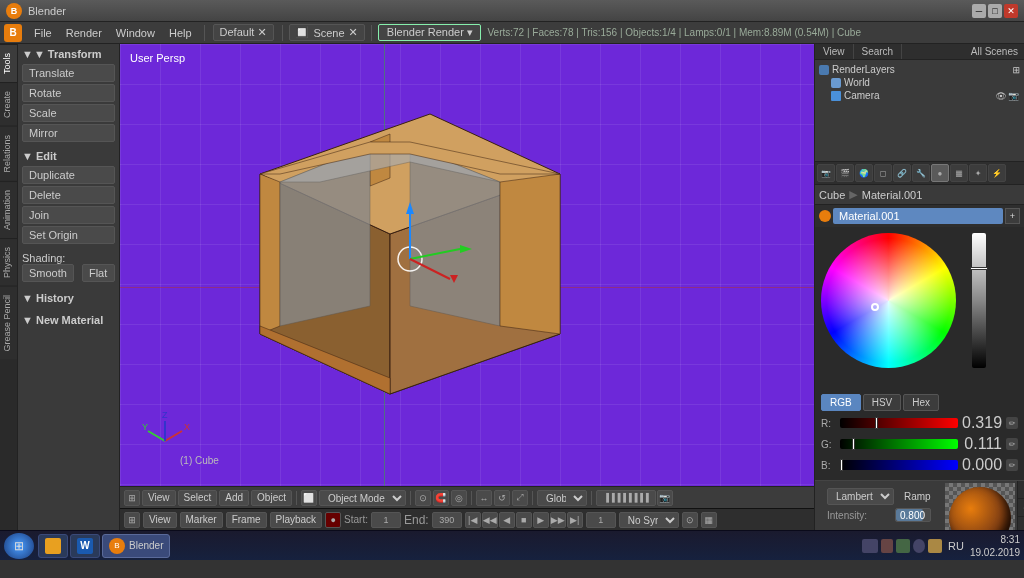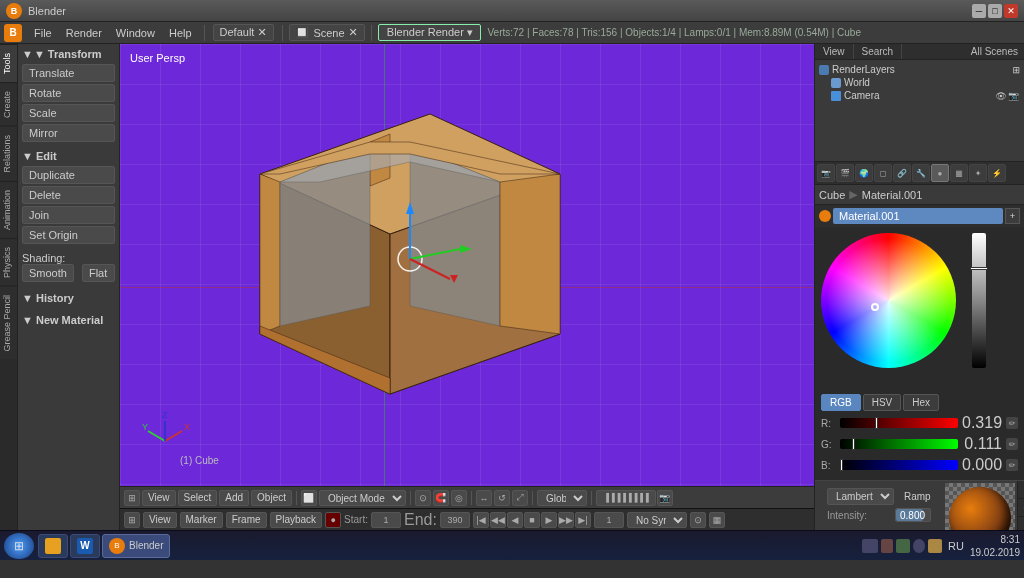--- a/index.html
+++ b/index.html
@@ -579,21 +579,21 @@
 
     <div id="timeline" style="height:22px; background:#2e2e2e; display:flex; align-items:center; padding:0 4px; gap:3px; border-top:1px solid #111;">
       <div class="vt-icon">⊞</div>
       <button class="vt-btn">View</button>
       <button class="vt-btn">Marker</button>
       <button class="vt-btn">Frame</button>
       <button class="vt-btn">Playback</button>
       <div class="vt-icon" style="background:#600;">●</div>
       <span style="color:#999; font-size:10px;">Start:</span>
       <div class="vt-icon" style="width:30px;">1</div>
-      <span style="color:#999; font-size:16px;">End:</span>
+      <span style="color:#999; font-size:12px;">End:</span>
       <div class="vt-icon" style="width:30px;">390</div>
 
       <div style="display:flex; gap:1px;">
         <div class="vt-icon">|◀</div>
         <div class="vt-icon">◀◀</div>
         <div class="vt-icon">◀</div>
         <div class="vt-icon">■</div>
         <div class="vt-icon">▶</div>
         <div class="vt-icon">▶▶</div>
         <div class="vt-icon">▶|</div>

